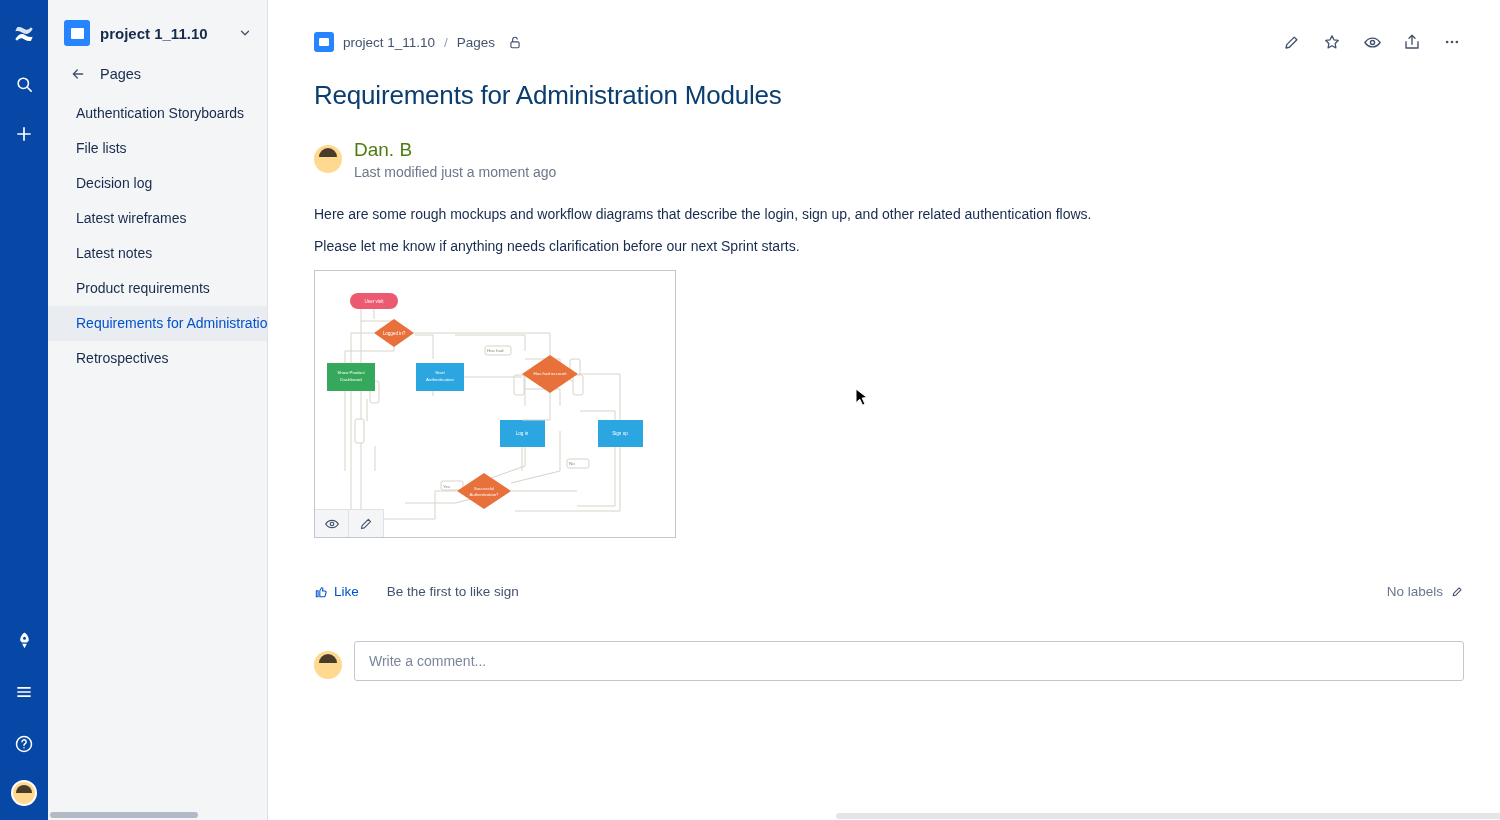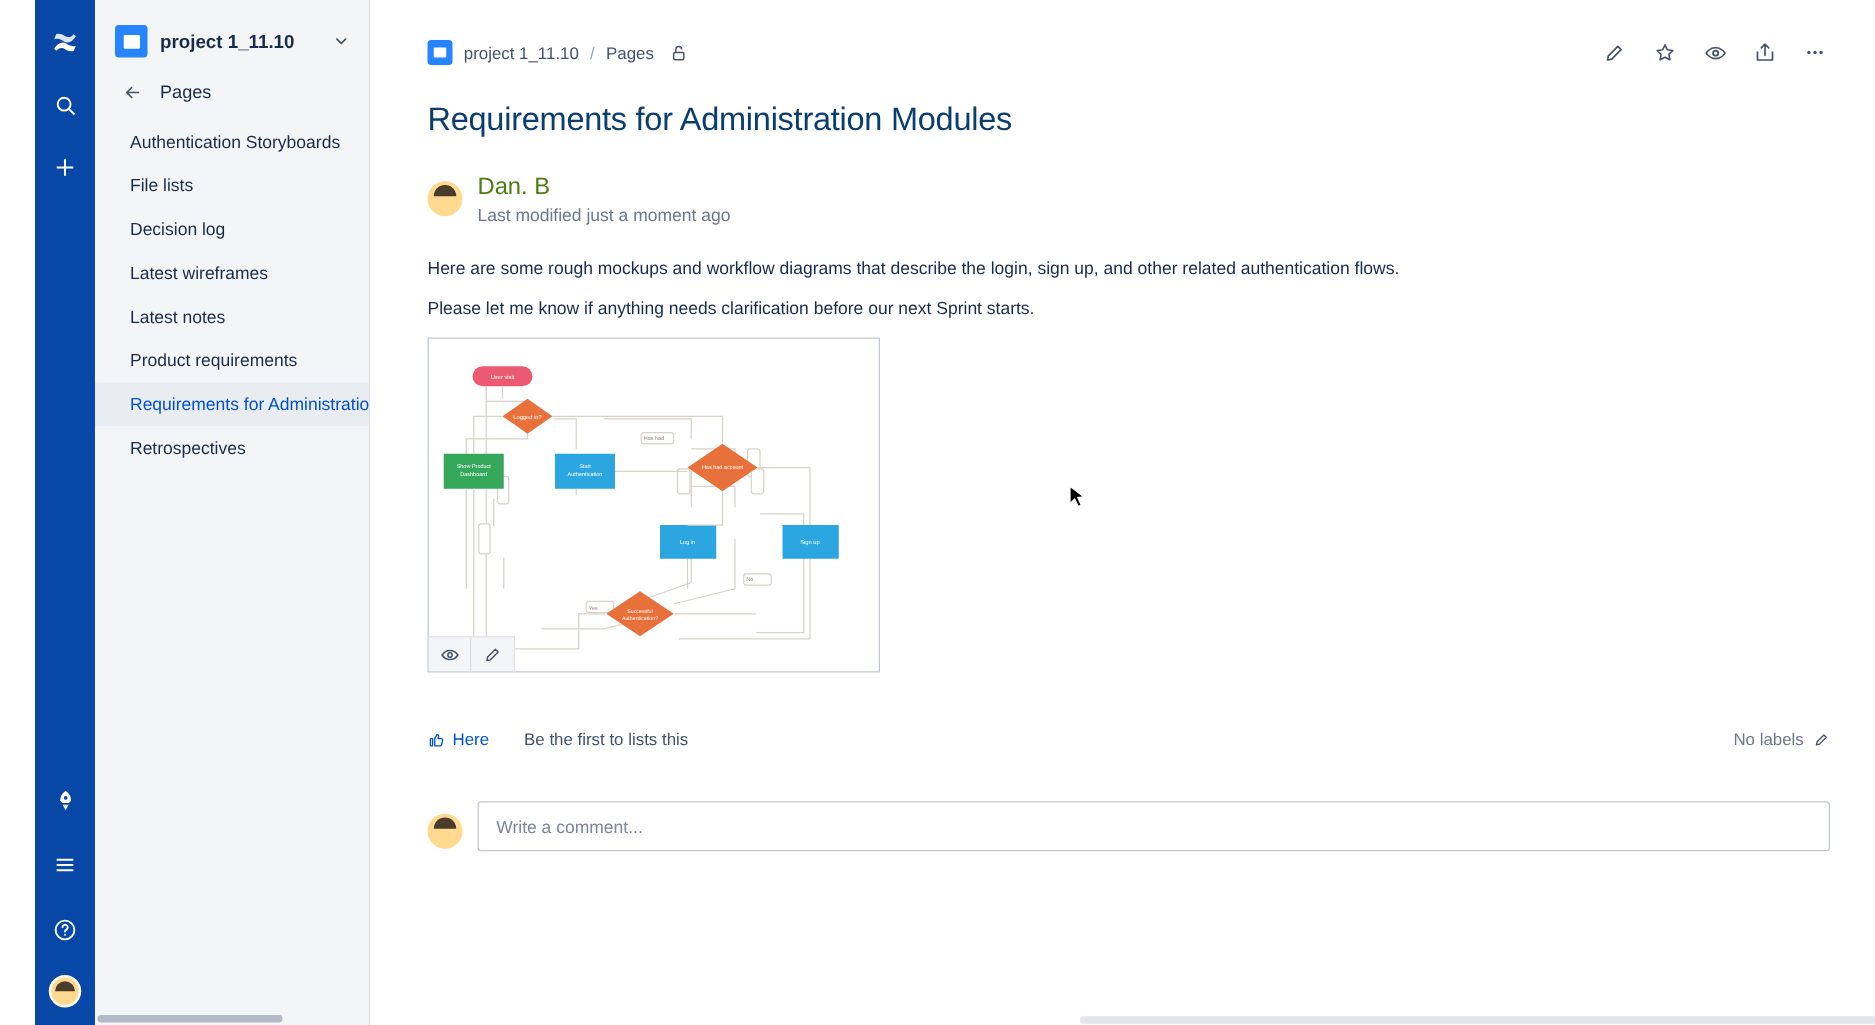--- a/index.html
+++ b/index.html
@@ -8,21 +8,20 @@
     width: 1500px; height: 820px;
     overflow: hidden;
     background: #ffffff;
     font-family: "Liberation Sans", sans-serif;
     color: #172b4d;
   }
   #app {
     position: relative;
     width: 1500px; height: 820px;
     display: flex;
-    padding-left: 28px;
   }
 
   
   .rail {
     width: 48px;
     background: #0747a6;
     display: flex;
     flex-direction: column;
     align-items: center;
     flex: 0 0 48px;
@@ -521,23 +520,23 @@
         </div>
       </div>
 
       <div class="footer-row">
         <span class="like-btn">
           <span>
             <svg width="14" height="14" viewBox="0 0 24 24" fill="none" stroke="#0052cc" stroke-width="1.8">
               <path d="M7 10v10H4V10h3zm3 10h7.3c.9 0 1.7-.6 1.9-1.5l1.5-6c.3-1.2-.6-2.3-1.9-2.3h-4.3l.7-3.3c.2-1.1-.6-2.1-1.7-2.1-.6 0-1.2.4-1.4 1L10 10v10z" stroke-linejoin="round"></path>
             </svg>
           </span>
-          <span>Here</span>
-        </span>
-        <span class="like-text">Be the first to lists this</span>
+          <span>Like</span>
+        </span>
+        <span class="like-text">Be the first to like sign</span>
         <span class="labels">
           <span>No labels</span>
           <span class="edit-ic">
             <svg width="13" height="13" viewBox="0 0 24 24" fill="none" stroke="#42526e" stroke-width="2">
               <path d="M4 20l4.5-1 10-10-3.5-3.5-10 10L4 20z" stroke-linejoin="round"></path>
             </svg>
           </span>
         </span>
       </div>
 

